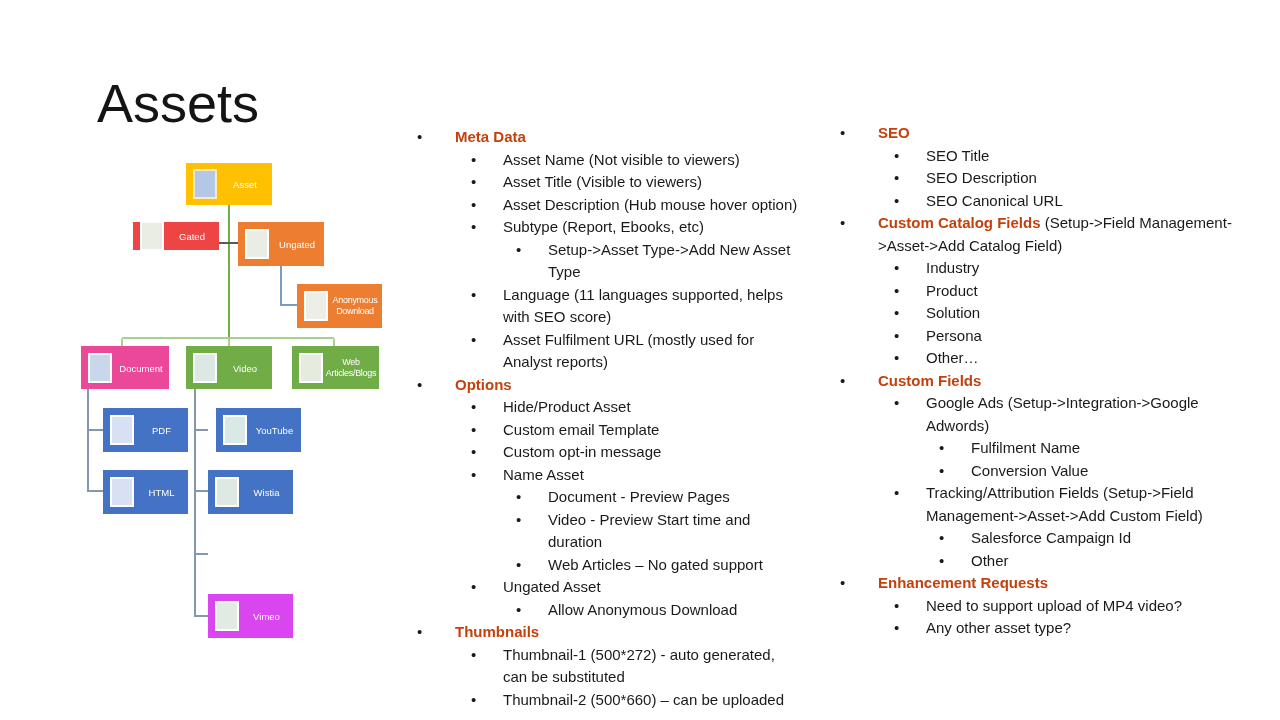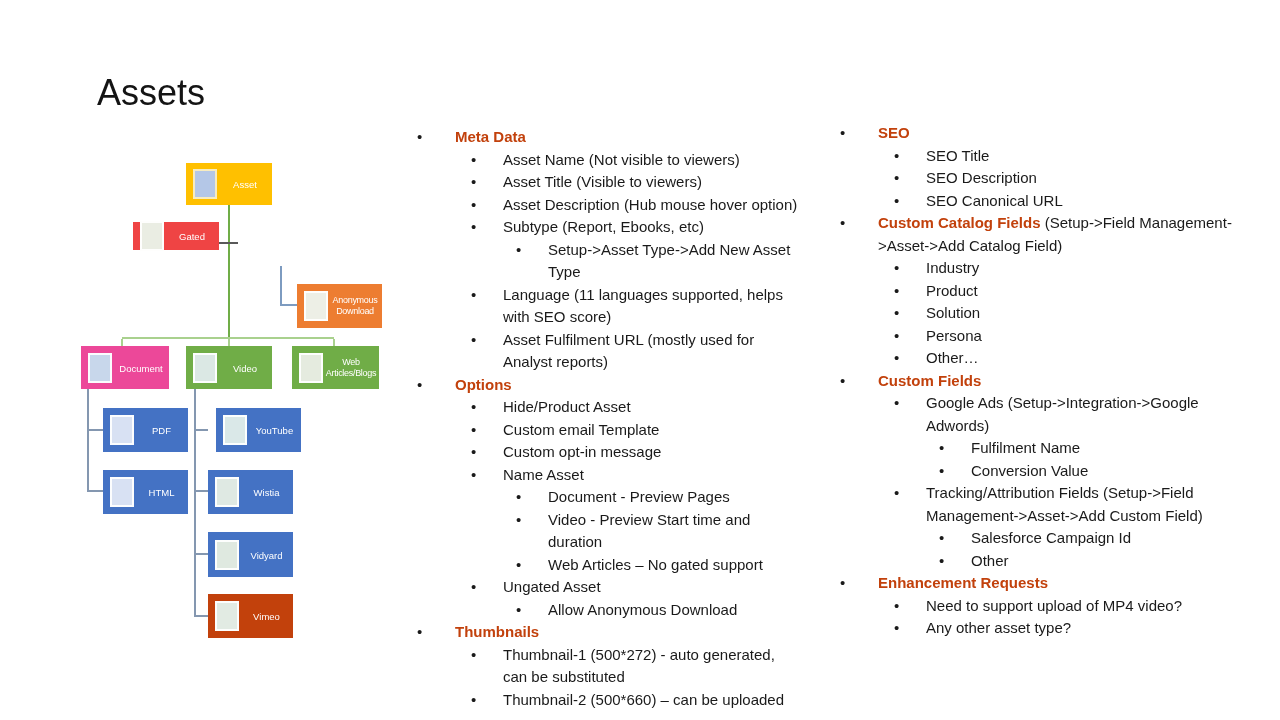--- a/index.html
+++ b/index.html
@@ -1,19 +1,19 @@
 <!DOCTYPE html>
 <html><head>
 <meta charset="utf-8">
 <style>
   html,body{margin:0;padding:0;background:#ffffff;width:1280px;height:720px;overflow:hidden;
     font-family:"Liberation Sans",sans-serif;}
   .slide{position:relative;width:1280px;height:720px;background:#ffffff;}
 
-  .slide-title{position:absolute;left:97px;top:72px;margin:0;font-size:36px;font-weight:400;
+  .slide-title{position:absolute;left:97px;top:72px;margin:0;font-size:54px;font-weight:400;
     color:#141414;letter-spacing:0;font-family:"Liberation Sans",sans-serif;}
 
   
   .chart{position:absolute;left:0;top:0;width:420px;height:720px;}
   .node{position:absolute;box-sizing:border-box;}
   .ph{position:absolute;left:7px;top:50%;transform:translateY(-50%);width:24px;height:30px;
     border:2px solid rgba(255,255,255,0.92);box-sizing:border-box;}
   [data-node="asset"] .ph{border-color:#F7ECC0;}
   .nlabel{position:absolute;left:34px;right:2px;top:50%;transform:translateY(-50%);
     text-align:center;color:#ffffff;font-size:9.5px;line-height:11px;}
@@ -61,20 +61,24 @@
     <div class="conn" style="left: 194px; top: 615px; width: 14px; height: 2px; background: rgb(132, 151, 176);"></div>
 
     <div class="node" data-node="asset" style="left: 186px; top: 163px; width: 86px; height: 42px; background: rgb(255, 192, 0); text-decoration: underline;">
       <span class="ph" style="background: rgb(180, 199, 231);"></span>
       <span class="nlabel">Asset</span>
     </div>
     <div class="node" data-node="gated" style="left: 133px; top: 222px; width: 86px; height: 28px; background: #ef4444;">
       <span class="ph" style="background: rgb(234, 237, 227);"></span>
       <span class="nlabel">Gated</span>
     </div>
+    <div class="node" data-node="ungated" style="left: 238px; top: 222px; width: 86px; height: 44px; background: rgb(237, 125, 49);">
+      <span class="ph" style="background: rgb(234, 237, 227);"></span>
+      <span class="nlabel">Ungated</span>
+    </div>
     <div class="node" data-node="anonymous_download" style="left: 297px; top: 284px; width: 85px; height: 44px; background: rgb(237, 125, 49);">
       <span class="ph" style="background: rgb(237, 239, 230);"></span>
       <span class="nlabel">Anonymous Download</span>
     </div>
     <div class="node" data-node="document" style="left: 81px; top: 346px; width: 88px; height: 43px; background: #ec4899;">
       <span class="ph" style="background: rgb(200, 215, 235);"></span>
       <span class="nlabel">Document</span>
     </div>
     <div class="node" data-node="video" style="left: 186px; top: 346px; width: 86px; height: 43px; background: rgb(112, 173, 71);">
       <span class="ph" style="background: rgb(219, 232, 228);"></span>
@@ -93,25 +97,21 @@
       <span class="nlabel">HTML</span>
     </div>
     <div class="node" data-node="youtube" style="left: 216px; top: 408px; width: 85px; height: 44px; background: rgb(68, 114, 196);">
       <span class="ph" style="background: rgb(218, 232, 232);"></span>
       <span class="nlabel">YouTube</span>
     </div>
     <div class="node" data-node="wistia" style="left: 208px; top: 470px; width: 85px; height: 44px; background: rgb(68, 114, 196);">
       <span class="ph" style="background: rgb(223, 233, 227);"></span>
       <span class="nlabel">Wistia</span>
     </div>
-    <div class="node" data-node="vidyard" style="left: 208px; top: 532px; width: 85px; height: 45px; background: rgb(68, 114, 196);">
-      <span class="ph" style="background: rgb(223, 233, 224);"></span>
-      <span class="nlabel">Vidyard</span>
-    </div>
-    <div class="node" data-node="vimeo" style="left: 208px; top: 594px; width: 85px; height: 44px; background: #c2410c;">
+    <div class="node" data-node="vimeo" style="left: 208px; top: 594px; width: 85px; height: 44px; background: #d946ef;">
       <span class="ph" style="background: rgb(226, 235, 227);"></span>
       <span class="nlabel">Vimeo</span>
     </div>
   </div>
 
   <ul class="outline" id="col-mid">
     <li class="l1"><span class="bullet">•</span><span class="b">Meta Data</span><span class="t"></span></li>
     <li class="l2"><span class="bullet">•</span><span class="b"></span><span class="t">Asset Name (Not visible to viewers)</span></li>
     <li class="l2"><span class="bullet">•</span><span class="b"></span><span class="t">Asset Title (Visible to viewers)</span></li>
     <li class="l2"><span class="bullet">•</span><span class="b"></span><span class="t">Asset Description (Hub mouse hover option)</span></li>

